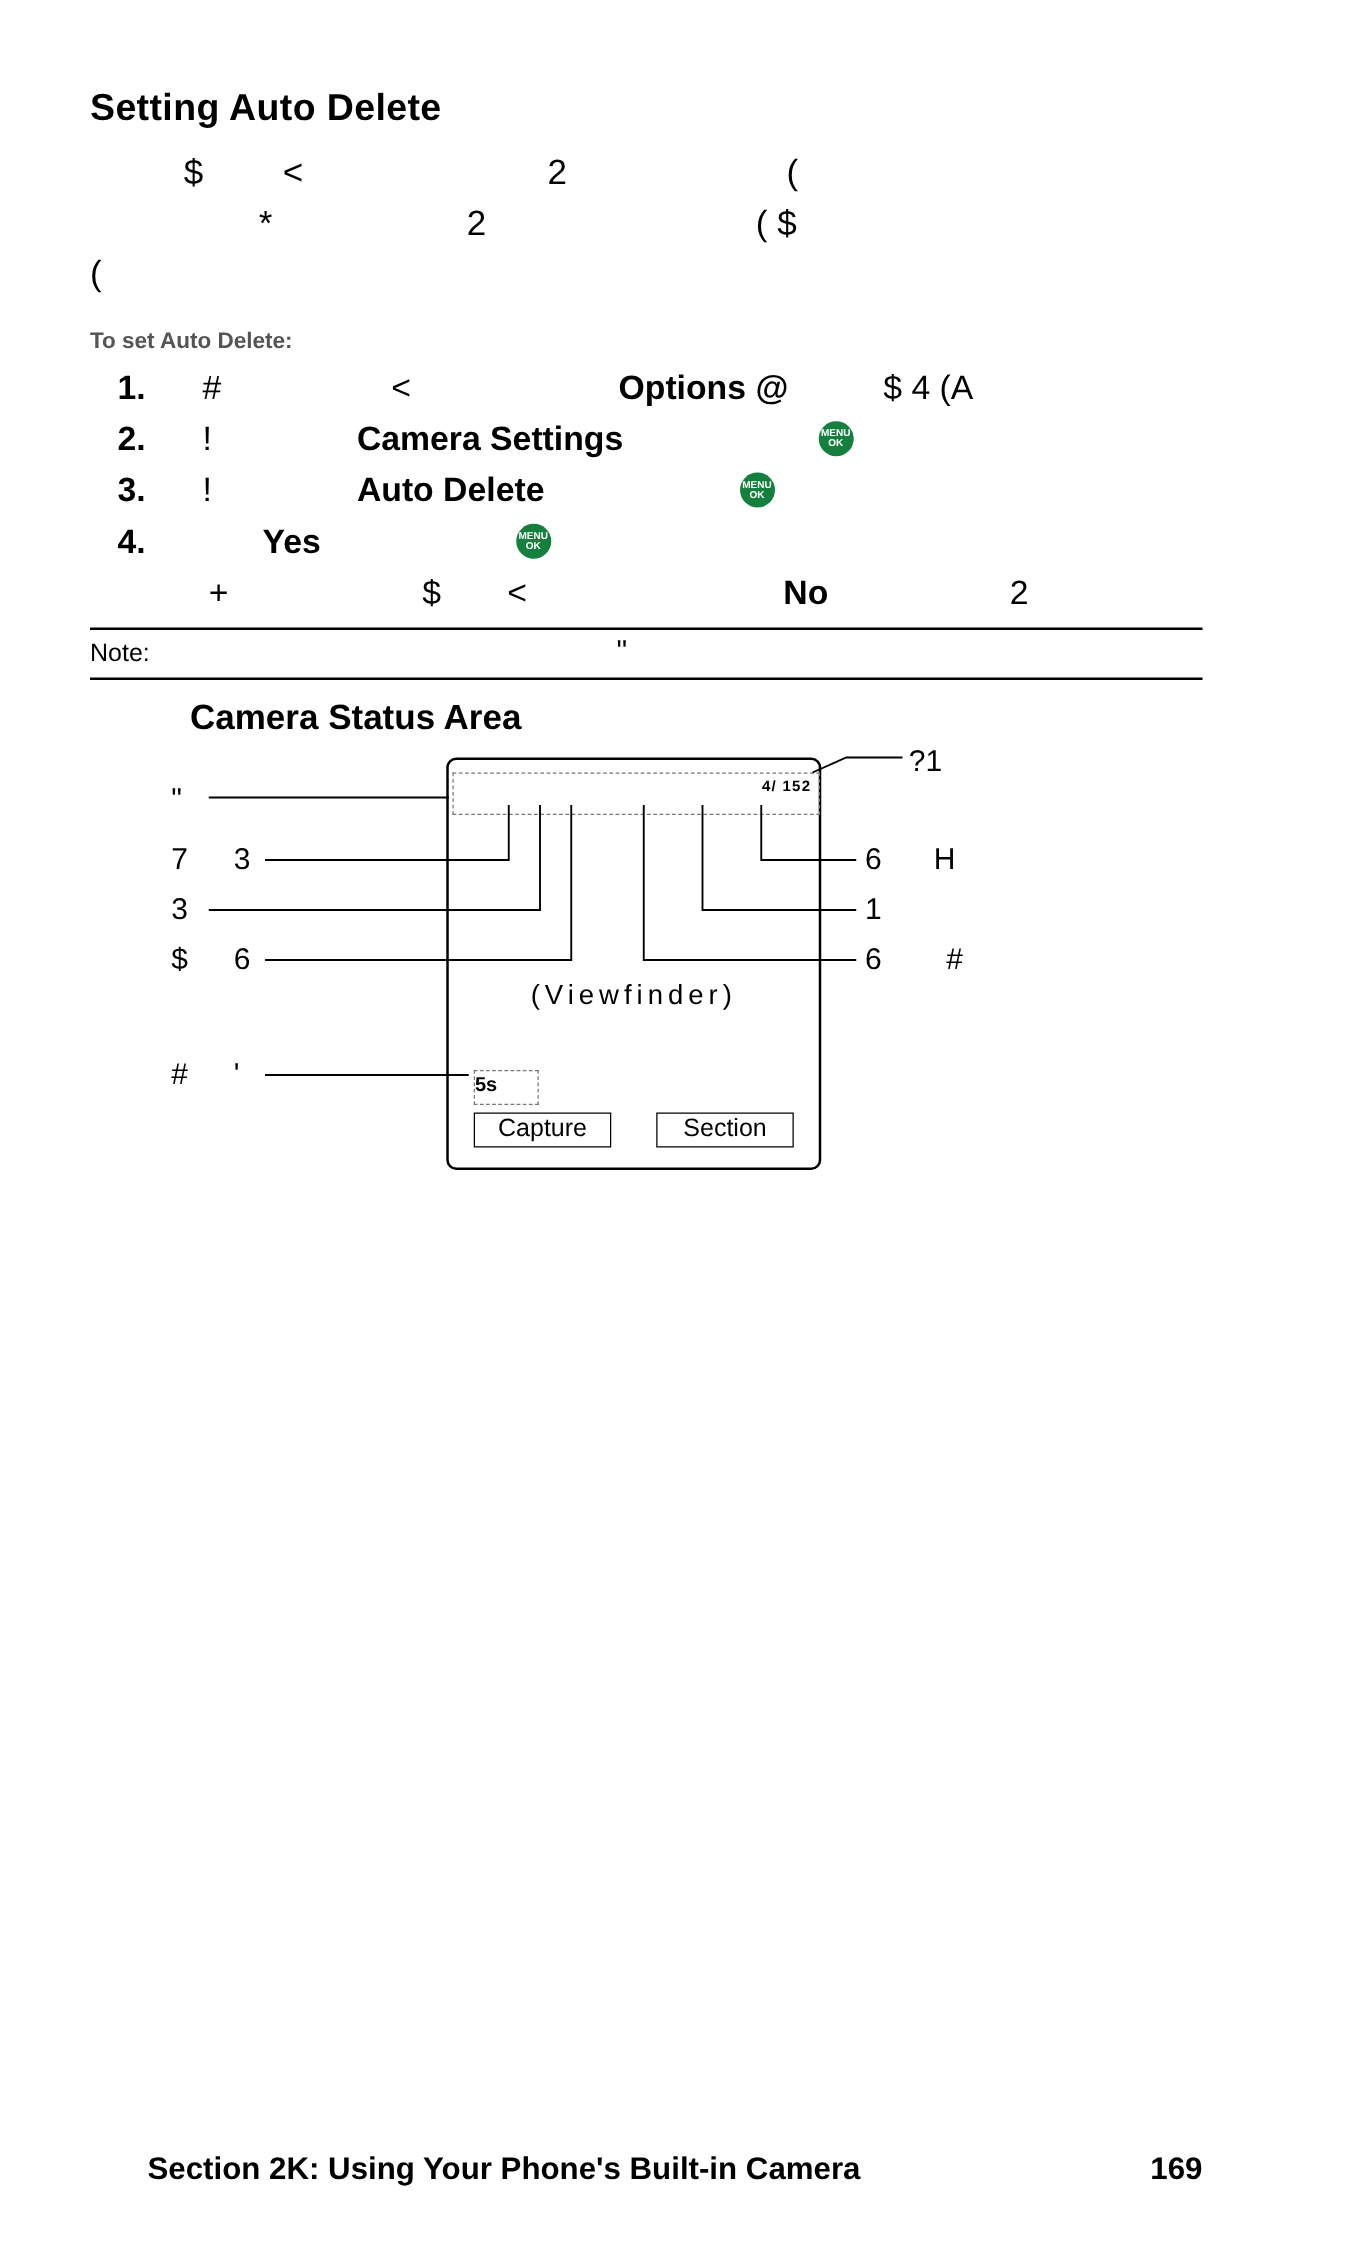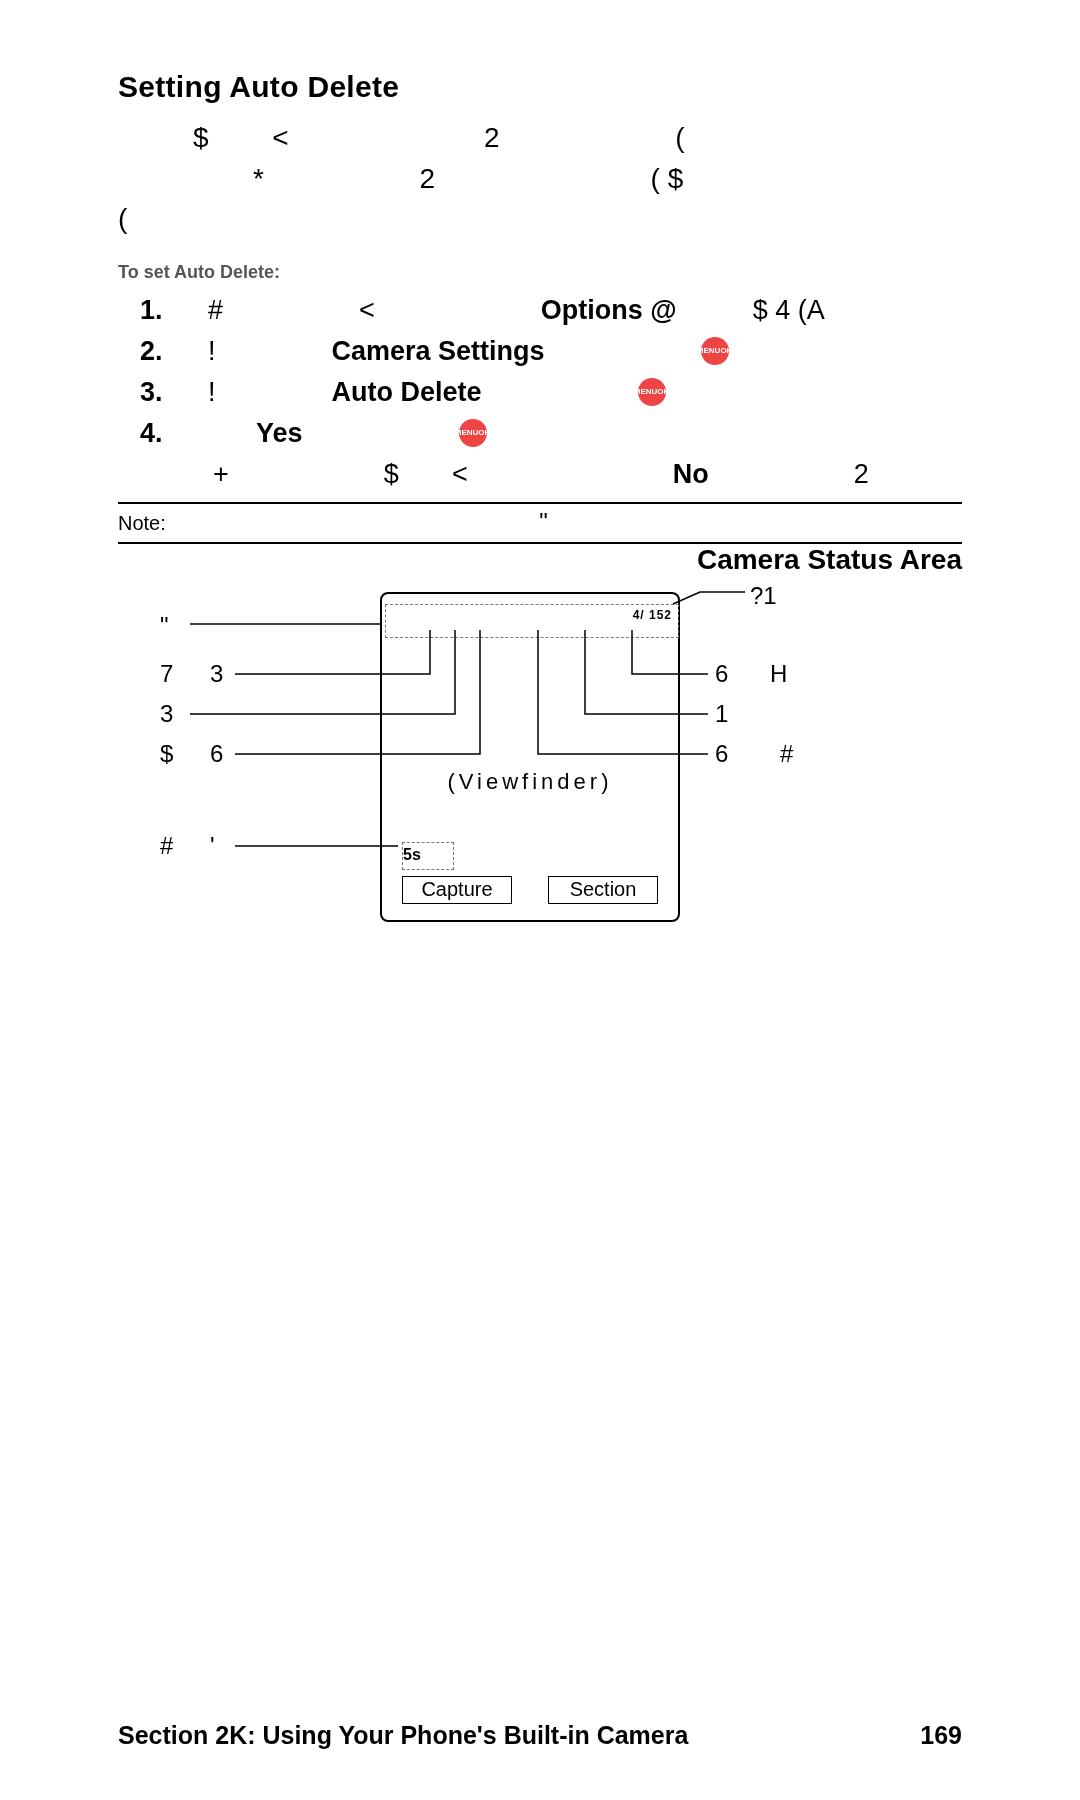--- a/index.html
+++ b/index.html
@@ -7,21 +7,21 @@
     padding: 0;
     background: #fff;
     font-family: Arial, Helvetica, sans-serif;
     color: #000;
   }
   .page {
     width: 1080px;
     height: 1800px;
     position: relative;
     box-sizing: border-box;
-    padding: 70px 118px 0 118px;
+    padding: 70px 118px 0 72px;
   }
   .section-title {
     font-weight: bold;
     font-size: 30px;
     letter-spacing: 0.3px;
   }
   .intro {
     font-size: 28px;
     margin-top: 14px;
     line-height: 1.45;
@@ -46,27 +46,27 @@
     gap: 18px;
   }
   ol.steps .num {
     font-weight: bold;
     width: 50px;
     padding-left: 22px;
   }
   .bold { font-weight: bold; }
   .menuok {
     display: inline-flex;
-    flex-direction: row;
+    flex-direction: column;
     align-items: center;
     justify-content: center;
     width: 28px;
     height: 28px;
     border-radius: 50%;
-    background: #ef4444;
+    background: #15803d;
     color: #fff;
     font-size: 8px;
     font-weight: bold;
     line-height: 1;
   }
   .after-steps {
     font-size: 27px;
     margin: 4px 0 12px 0;
   }
   .note-box {
@@ -78,24 +78,24 @@
   .note-label { font-weight: normal; font-size:20px;}
   .note-row2 { margin-top:2px; }
   .main-red {
     color: #ec1c24;
     font-weight: bold;
     font-size: 34px;
     margin-top: 48px;
     letter-spacing: 0.5px;
   }
   .csa-title {
-    text-align: right;
+    text-align: left;
     font-weight: bold;
     font-size: 28px;
-    margin-top: 0;
+    margin-top: 14px;
     margin-left: 80px;
   }
   .diagram-wrap {
     position: relative;
     width: 760px;
     height: 360px;
     margin: 6px auto 0 auto;
   }
   .screenbox {
     position: absolute;

